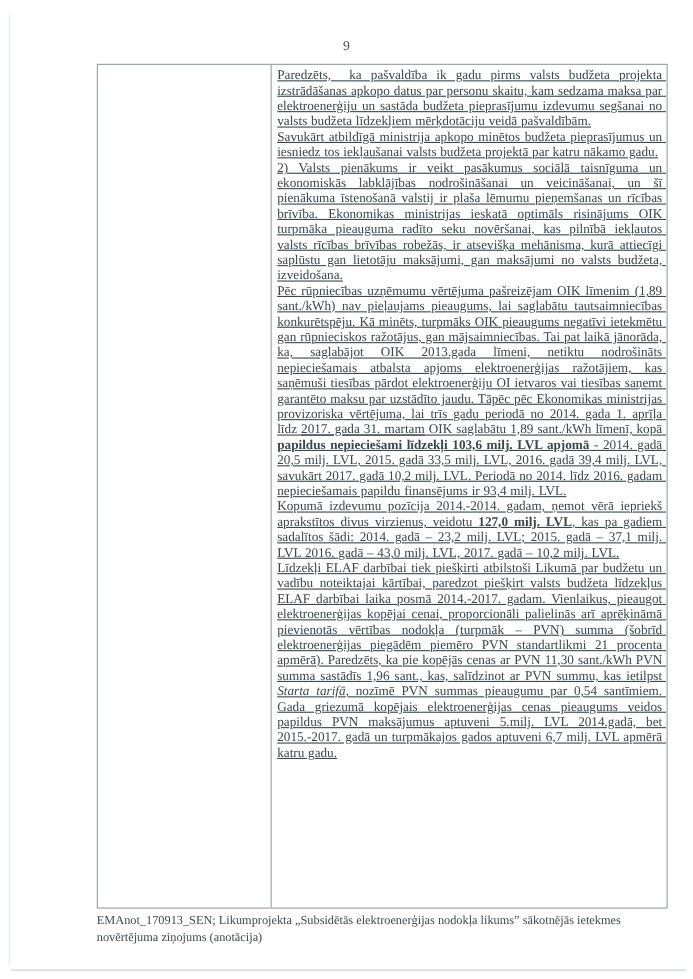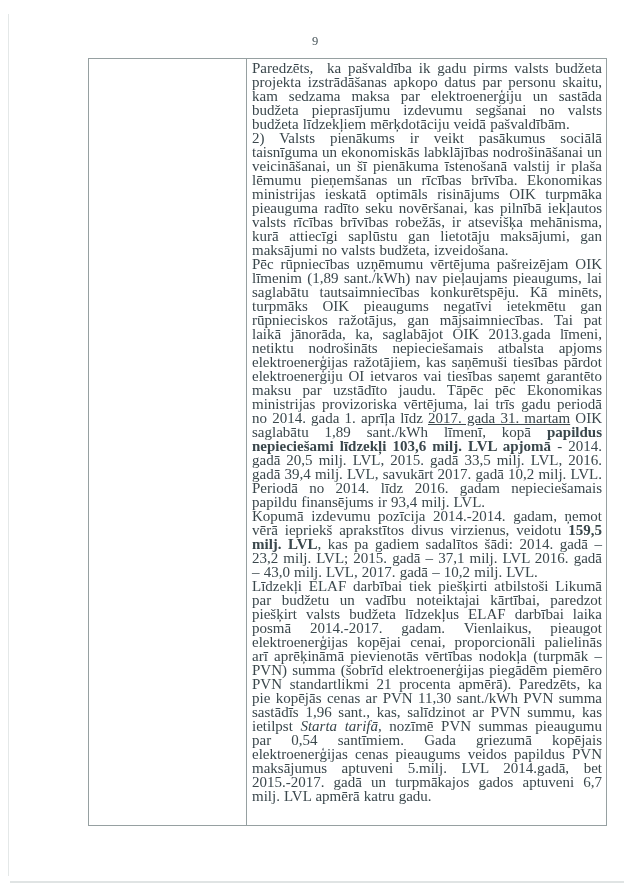--- a/index.html
+++ b/index.html
@@ -38,25 +38,26 @@
     width: 157px;
     border-right: 1px solid #96a0a1;
     flex: none;
   }
   .cell-right {
     flex: 1;
     padding: 2px 4px 0 5px;
     overflow: hidden;
   }
   .para {
-    font-size: 15px;
+    font-size: 12px;
     line-height: 14px;
     text-align: justify;
     text-justify: inter-word;
     word-spacing: 0.4px;
+    text-decoration: underline;
   }
   .para span { white-space: pre-wrap; }
   .footer {
     position: absolute;
     left: 88px;
     top: 830px;
     width: 522px;
     font-size: 11.2px;
     line-height: 14.5px;
     color: #3e4b50;
@@ -87,21 +88,23 @@
 
   <div class="scan-left-line"></div>
   <div class="scan-bottom-line"></div>
 
   <div class="page-number">9</div>
 
   <div class="doc-table">
     <div class="cell-left"></div>
     <div class="cell-right">
         <div class="para"><span>Paredzēts,  ka pašvaldība ik gadu pirms valsts budžeta projekta izstrādāšanas apkopo datus par personu skaitu, kam sedzama maksa par elektroenerģiju un sastāda budžeta pieprasījumu izdevumu segšanai no valsts budžeta līdzekļiem mērķdotāciju veidā pašvaldībām.</span></div>
+        <div class="para"><span>Savukārt atbildīgā ministrija apkopo minētos budžeta pieprasījumus un iesniedz tos iekļaušanai valsts budžeta projektā par katru nākamo gadu.</span></div>
         <div class="para"><span>2) Valsts pienākums ir veikt pasākumus sociālā taisnīguma un ekonomiskās labklājības nodrošināšanai un veicināšanai, un šī pienākuma īstenošanā valstij ir plaša lēmumu pieņemšanas un rīcības brīvība. Ekonomikas ministrijas ieskatā optimāls risinājums OIK turpmāka pieauguma radīto seku novēršanai, kas pilnībā iekļautos valsts rīcības brīvības robežās, ir atsevišķa mehānisma, kurā attiecīgi saplūstu gan lietotāju maksājumi, gan maksājumi no valsts budžeta, izveidošana.</span></div>
         <div class="para"><span>Pēc rūpniecības uzņēmumu vērtējuma pašreizējam OIK līmenim (1,89 sant./kWh) nav pieļaujams pieaugums, lai saglabātu tautsaimniecības konkurētspēju. Kā minēts, turpmāks OIK pieaugums negatīvi ietekmētu gan rūpnieciskos ražotājus, gan mājsaimniecības. Tai pat laikā jānorāda, ka, saglabājot OIK 2013.gada līmeni, netiktu nodrošināts nepieciešamais atbalsta apjoms elektroenerģijas ražotājiem, kas saņēmuši tiesības pārdot elektroenerģiju OI ietvaros vai tiesības saņemt garantēto maksu par uzstādīto jaudu. Tāpēc pēc Ekonomikas ministrijas provizoriska vērtējuma, lai trīs gadu periodā no 2014. gada 1. aprīļa līdz </span><span style="text-decoration: underline;">2017. gada 31. martam</span><span> OIK saglabātu 1,89 sant./kWh līmenī, kopā </span><span style="font-weight: bold;">papildus nepieciešami līdzekļi 103,6 milj. LVL apjomā</span><span> - 2014. gadā 20,5 milj. LVL, 2015. gadā 33,5 milj. LVL, 2016. gadā 39,4 milj. LVL, savukārt 2017. gadā 10,2 milj. LVL. Periodā no 2014. līdz 2016. gadam nepieciešamais papildu finansējums ir 93,4 milj. LVL.</span></div>
-        <div class="para"><span>Kopumā izdevumu pozīcija 2014.-2014. gadam, ņemot vērā iepriekš aprakstītos divus virzienus, veidotu </span><span style="font-weight: bold;">159,5 milj. LVL</span><span>, kas pa gadiem sadalītos šādi: 2014. gadā – 23,2 milj. LVL; 2015. gadā – 37,1 milj. LVL 2016. gadā – 43,0 milj. LVL, 2017. gadā – 10,2 milj. LVL.</span></div>
+        <div class="para"><span>Kopumā izdevumu pozīcija 2014.-2014. gadam, ņemot vērā iepriekš aprakstītos divus virzienus, veidotu </span><span style="font-weight: bold;">127,0 milj. LVL</span><span>, kas pa gadiem sadalītos šādi: 2014. gadā – 23,2 milj. LVL; 2015. gadā – 37,1 milj. LVL 2016. gadā – 43,0 milj. LVL, 2017. gadā – 10,2 milj. LVL.</span></div>
         <div class="para"><span>Līdzekļi ELAF darbībai tiek piešķirti atbilstoši Likumā par budžetu un vadību noteiktajai kārtībai, paredzot piešķirt valsts budžeta līdzekļus ELAF darbībai laika posmā 2014.-2017. gadam. Vienlaikus, pieaugot elektroenerģijas kopējai cenai, proporcionāli palielinās arī aprēķināmā pievienotās vērtības nodokļa (turpmāk – PVN) summa (šobrīd elektroenerģijas piegādēm piemēro PVN standartlikmi 21 procenta apmērā). Paredzēts, ka pie kopējās cenas ar PVN 11,30 sant./kWh PVN summa sastādīs 1,96 sant., kas, salīdzinot ar PVN summu, kas ietilpst </span><span style="font-style: italic;">Starta tarifā</span><span>, nozīmē PVN summas pieaugumu par 0,54 santīmiem. Gada griezumā kopējais elektroenerģijas cenas pieaugums veidos papildus PVN maksājumus aptuveni 5.milj. LVL 2014.gadā, bet 2015.-2017. gadā un turpmākajos gados aptuveni 6,7 milj. LVL apmērā katru gadu.</span></div>
       </div>
   </div>
 
+  <div class="footer">EMAnot_170913_SEN; Likumprojekta „Subsidētās elektroenerģijas nodokļa likums” sākotnējās ietekmes novērtējuma ziņojums (anotācija)</div>
 
 </div>
 
 </body></html>

